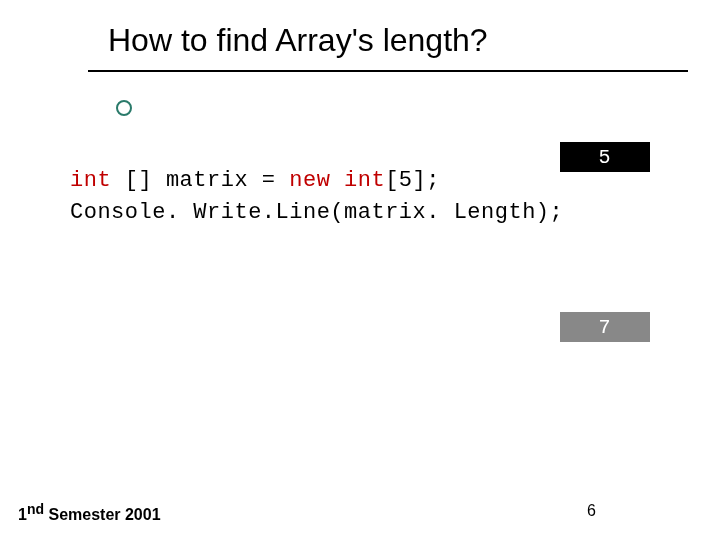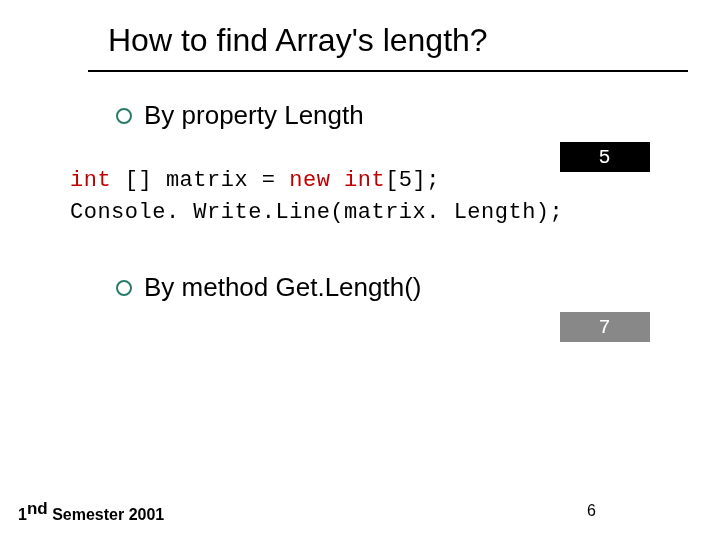--- a/index.html
+++ b/index.html
@@ -83,52 +83,47 @@
   .badge.bd1 { left: 560px; top: 142px; }
   .badge.bd2 { left: 560px; top: 312px; background: #888; }
   .footer-left {
     position: absolute;
     left: 18px;
     bottom: 16px;
     font-size: 16px;
     font-weight: bold;
     color: #000;
   }
-  .footer-left .sup { font-size: 17px; vertical-align: super; }
+  .footer-left .sup { font-size: 14px; vertical-align: super; }
   .footer-right {
     position: absolute;
     right: 28px;
     bottom: 20px;
     font-size: 16px;
     color: #000;
   }
   .kern-wide { letter-spacing: 0.5px; }
 </style>
 </head>
 <body>
 
 <div class="slide">
 
   <div class="title">How to find Array's length?</div>
   <div class="title-rule"></div>
 
   <div class="bullet-row b1">
     <div class="bullet-marker"></div>
-    <div class="bullet-text">By property Length</div>
   </div>
 
   <div class="codeblock c1 kern-wide"><span class="kw">int</span><span> [] matrix = </span><span class="kw">new int</span><span>[5];</span>
 <span>Console. Write.Line(matrix. Length);</span></div>
 
   <div class="badge bd1">5</div>
 
-  <div class="bullet-row b2">
-    <div class="bullet-marker"></div>
-    <div class="bullet-text">By method Get.Length()</div>
-  </div>
 
 
   <div class="badge bd2">7</div>
 
   <div class="footer-left">
     <span>1</span><span class="sup">nd</span><span> Semester 2001</span>
   </div>
   <div class="footer-right">6</div>
 
 </div>

